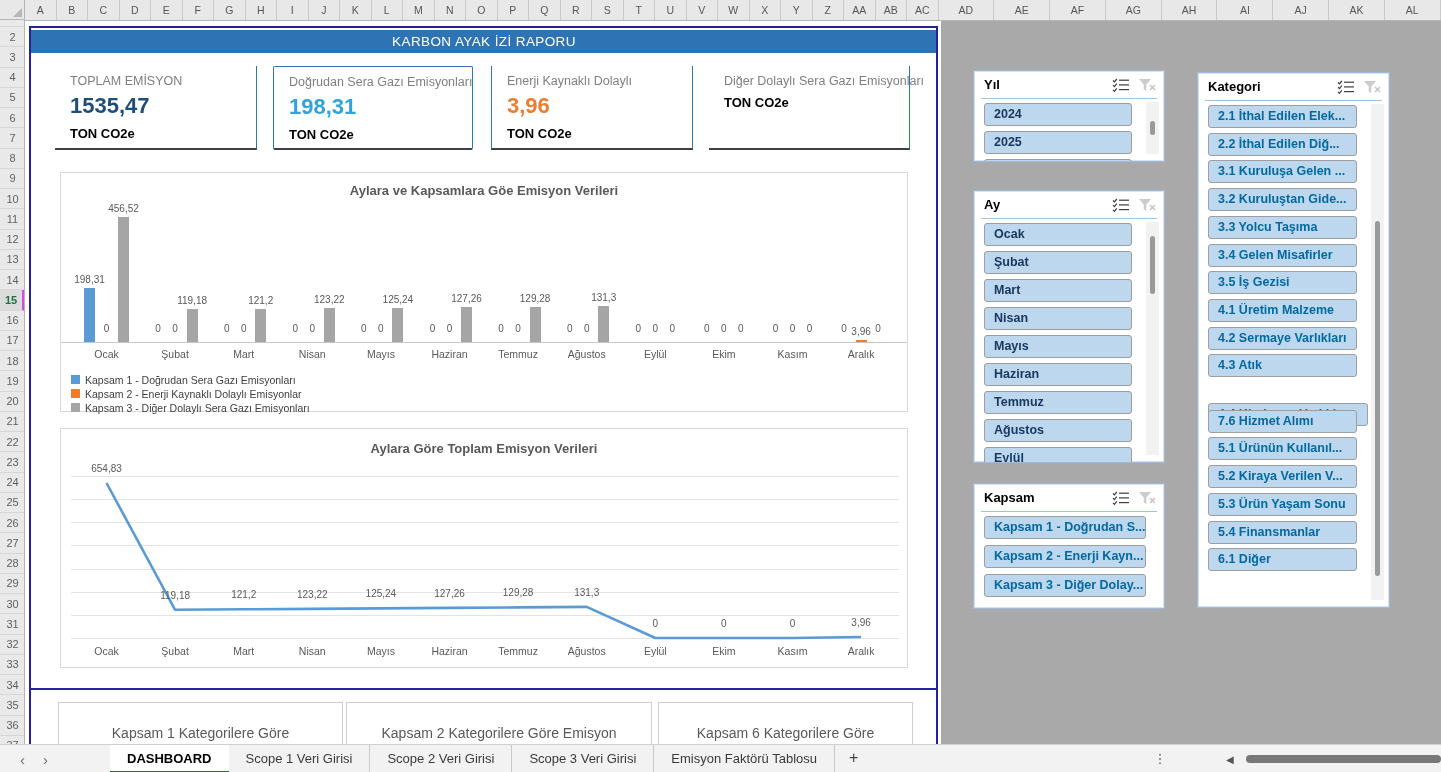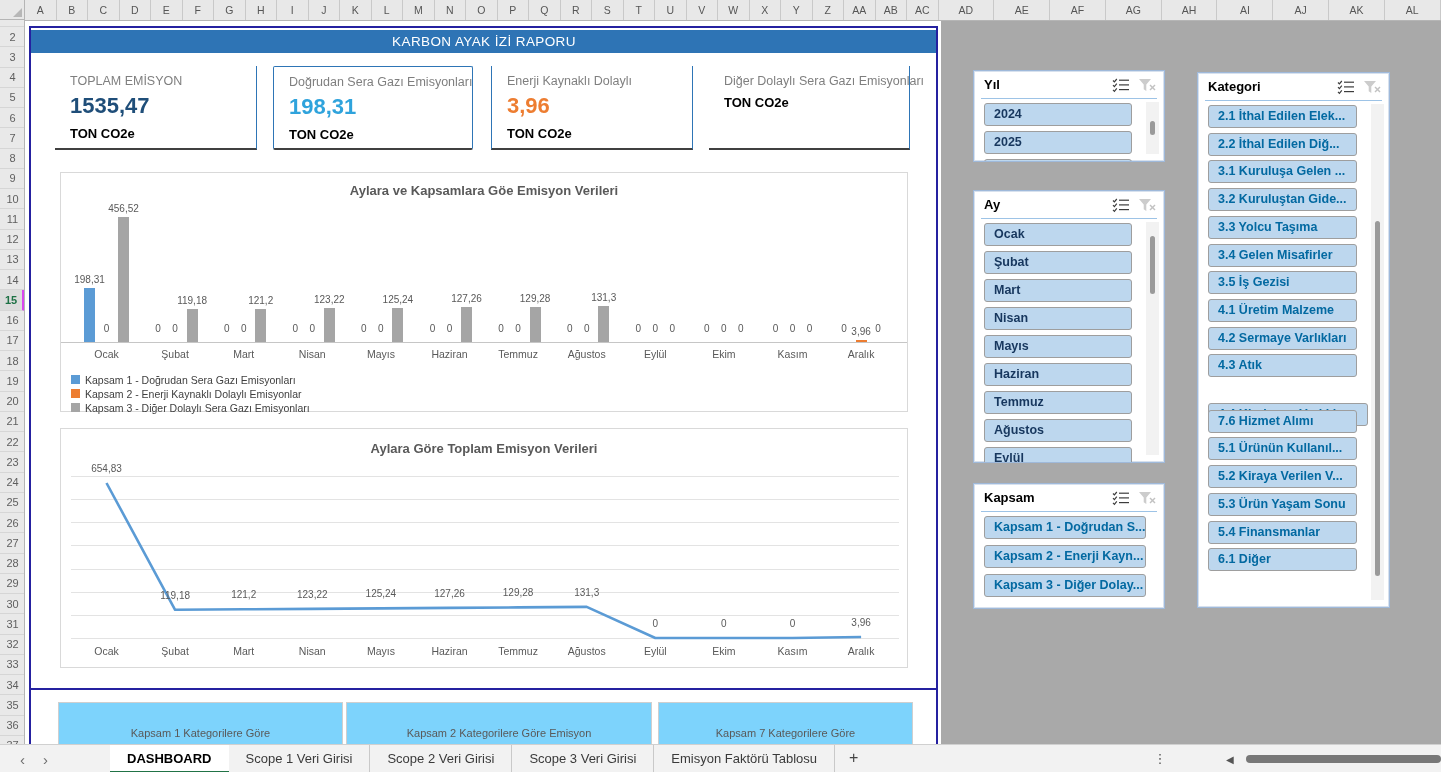--- a/index.html
+++ b/index.html
@@ -43,22 +43,22 @@
   .slicer .shead{position:absolute;left:10px;top:6px;font-size:13px;font-weight:bold;color:#000;}
   .slicer .sline{position:absolute;left:7px;right:7px;top:27px;height:1px;background:#9dc3e6;}
   .sitem{position:absolute;left:10px;height:23px;background:#bdd7ee;border:1px solid #9e9e9e;border-radius:3px;
     box-sizing:border-box;font-size:12.5px;line-height:21px;padding-left:9px;white-space:nowrap;overflow:hidden;}
   .sitem.navy{color:#0369a1;font-weight:bold;}
   .sitem.plain{color:#17375e;font-weight:600;}
   .sscroll{position:absolute;width:13px;background:#f2f2f2;}
   .sthumb{position:absolute;left:4px;width:5px;background:#9a9a9a;border-radius:3px;}
   .sicon{position:absolute;top:7px;width:18px;height:15px;}
   
-  .bsec{position:absolute;top:702px;height:50px;background:#7dd3fc;border:1px solid #cfcfcf;box-sizing:border-box;
-    display:flex;align-items:center;justify-content:center;font-size:11px;color:#595959;}
+  .bsec{position:absolute;top:702px;height:50px;background:#ffffff;border:1px solid #cfcfcf;box-sizing:border-box;
+    display:flex;align-items:center;justify-content:center;font-size:14px;color:#595959;}
   
   #tabbar{left:0;top:744px;width:1441px;height:28px;background:#f2f2f2;border-top:1px solid #d0d0d0;box-sizing:border-box;z-index:50;}
   #tabnav{position:absolute;left:20px;top:0;height:28px;display:flex;align-items:center;gap:18px;color:#6e6e6e;font-size:15px;}
   #tabs{position:absolute;left:110px;top:0;height:28px;display:flex;}
   .stab{height:28px;line-height:27px;padding:0 17px;font-size:13px;color:#3a3a3a;border-right:1px solid #c9c9c9;white-space:nowrap;}
   .stab.active{background:#ffffff;font-weight:bold;color:#000;box-shadow:inset 0 -2px 0 #217346;border-right:none;border-left:none;}
   #addtab{height:28px;line-height:26px;padding:0 14px;font-size:16px;color:#444;}
   #moredots{position:absolute;left:1150px;top:0;width:20px;height:28px;line-height:28px;text-align:center;color:#555;font-size:13px;}
   #hscroll-left{position:absolute;left:1226px;top:9px;font-size:10px;color:#555;}
   #hscroll-thumb{position:absolute;left:1246px;top:10px;width:195px;height:8px;background:#787878;border-radius:4px;}
@@ -281,21 +281,21 @@
       <div class="xlab" style="left: 457.1px; top: 216px;">Temmuz</div>
       <div class="xlab" style="left: 525.7px; top: 216px;">Ağustos</div>
       <div class="xlab" style="left: 594.3px; top: 216px;">Eylül</div>
       <div class="xlab" style="left: 662.9px; top: 216px;">Ekim</div>
       <div class="xlab" style="left: 731.5px; top: 216px;">Kasım</div>
       <div class="xlab" style="left: 800.1px; top: 216px;">Aralık</div>
     </div>
 <div class="abs" id="sections">
       <div class="bsec" style="left: 58px; width: 285px; padding-top: 12px;">Kapsam 1 Kategorilere Göre</div>
       <div class="bsec" style="left: 346px; width: 306px; padding-top: 12px;">Kapsam 2 Kategorilere Göre Emisyon</div>
-      <div class="bsec" style="left: 658px; width: 255px; padding-top: 12px;">Kapsam 7 Kategorilere Göre</div>
+      <div class="bsec" style="left: 658px; width: 255px; padding-top: 12px;">Kapsam 6 Kategorilere Göre</div>
     </div>
 <div class="abs" id="navyframe"></div>
 <div class="abs" id="navyline"></div>
 <div class="abs" id="slicers">
       <div class="slicer" style="left: 973px; top: 70px; width: 192px; height: 92px;">
         <div class="shead">Yıl</div>
         <div class="sicon" style="left: 138px;"><svg width="18" height="15" viewBox="0 0 18 15">
             <path d="M1 2.5 l1.4 1.4 l2.4 -2.9" fill="none" stroke="#3c3c3c" stroke-width="1.2"></path>
             <line x1="7" y1="2.2" x2="17" y2="2.2" stroke="#3c3c3c" stroke-width="1.2"></line>
             <path d="M1 7.2 l1.4 1.4 l2.4 -2.9" fill="none" stroke="#3c3c3c" stroke-width="1.2"></path>

